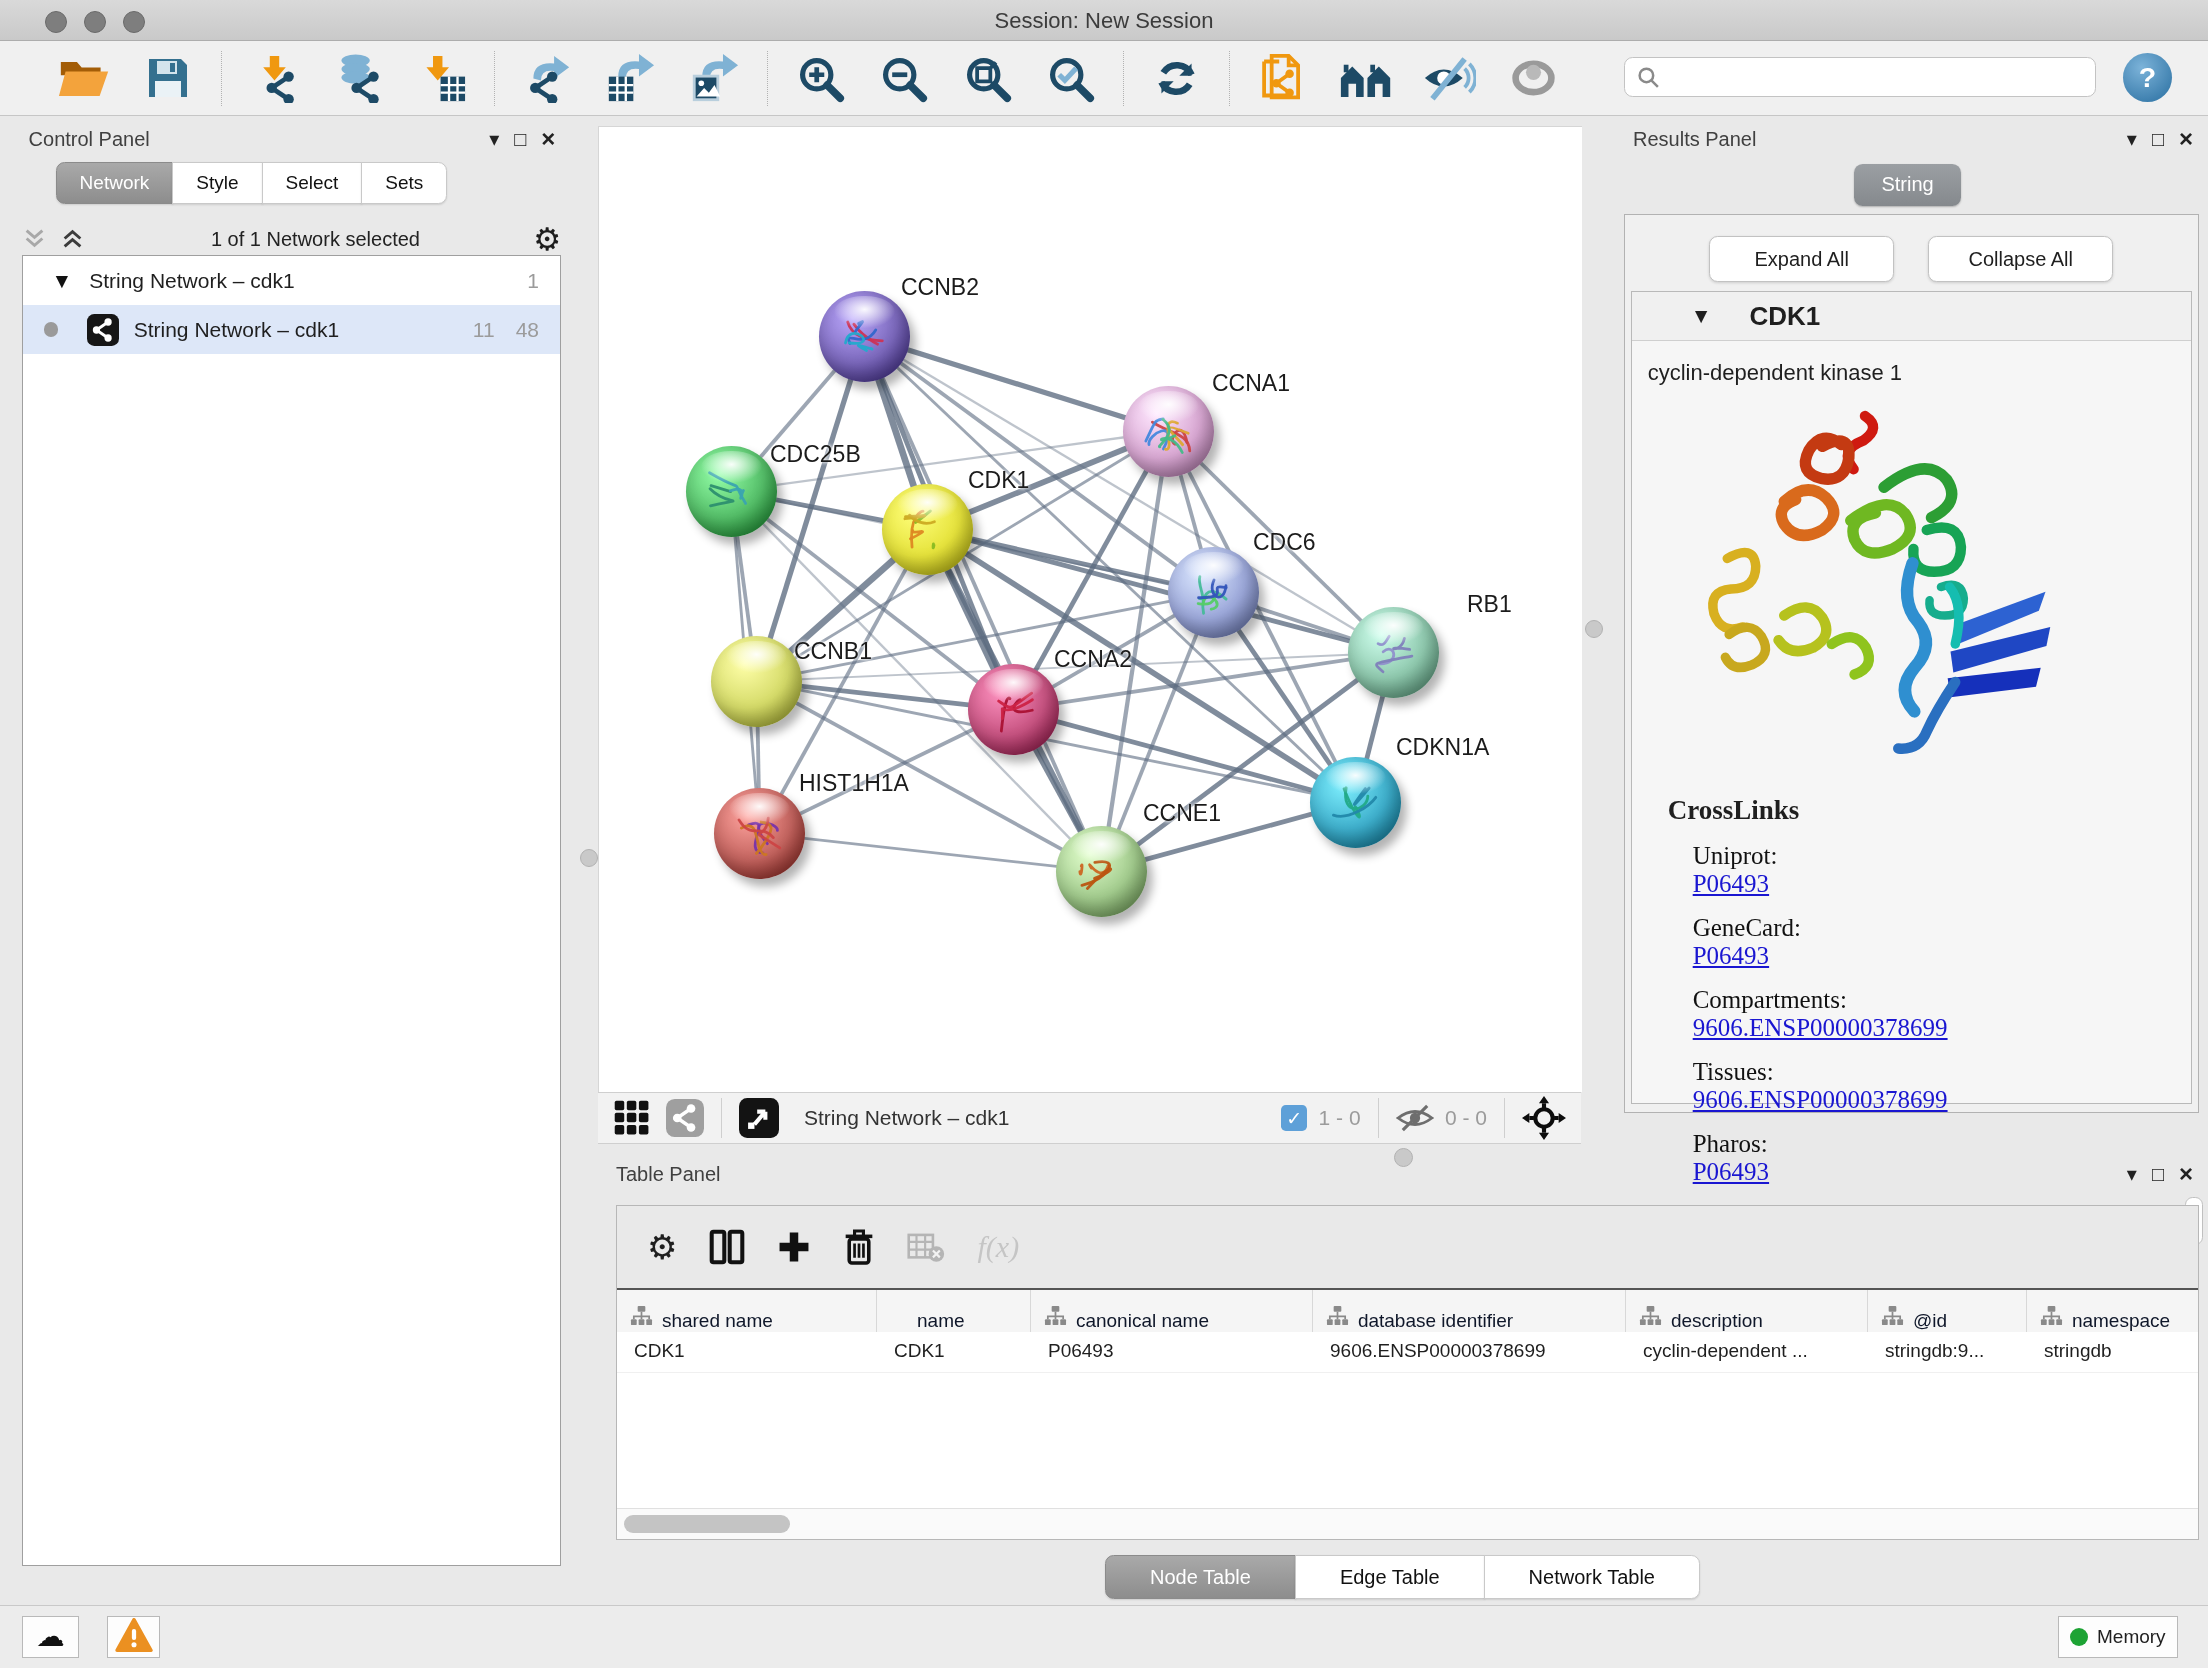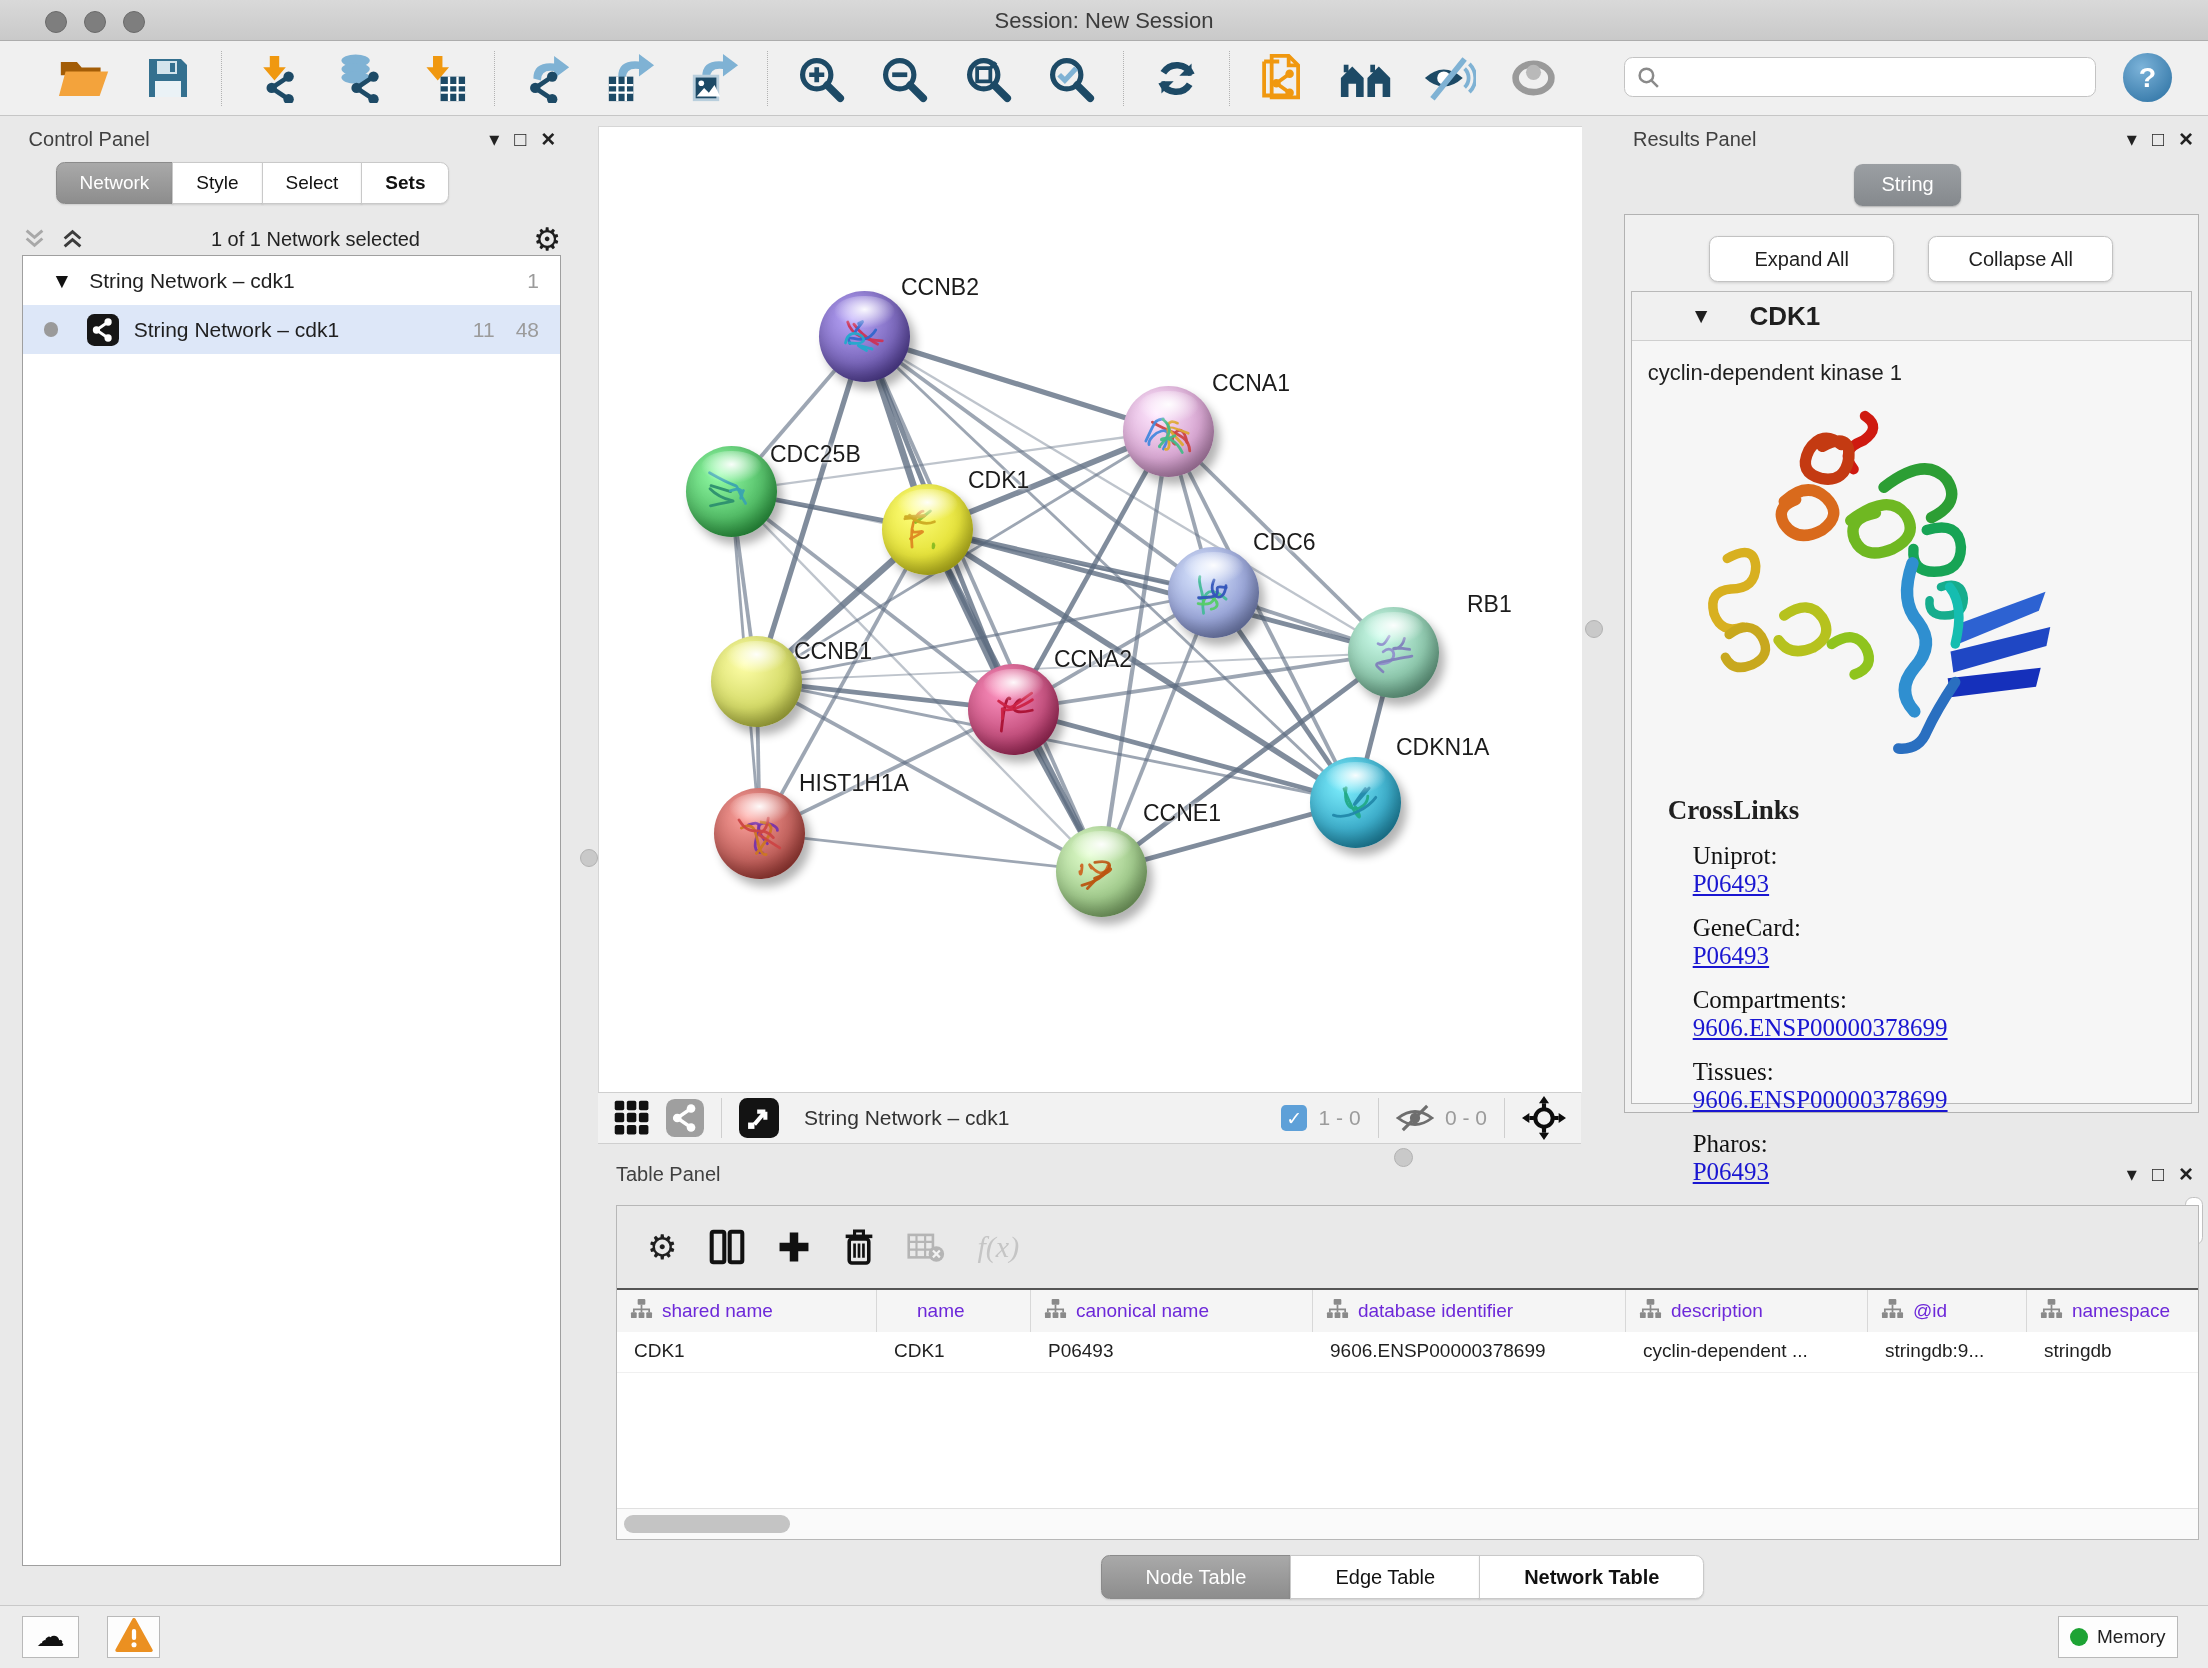--- a/index.html
+++ b/index.html
@@ -39,21 +39,21 @@
   .pc-i{font-size:20px;line-height:1;cursor:pointer;}
   .pc-x{font-weight:bold;font-size:24px;}
   
   .control-panel{position:absolute;left:7.6px;top:122px;width:561px;height:1480px;}
   .cp-head{display:flex;justify-content:space-between;align-items:center;padding:0 13.3px 0 21px;height:34px;}
   .tabs-row{display:flex;margin:5.7px 0 0 49px;}
   .seg{height:40px;line-height:40px;padding:0 23px;font-size:19px;background:#fff;
     border:1px solid #c9c9c9;margin-left:-1px;cursor:pointer;color:#111;
     box-shadow:0 1px 1.9px rgba(0,0,0,.12);}
   .seg:first-child{border-radius:8.6px 0 0 8.6px;}
-  .seg:last-child{border-radius:0 8.6px 8.6px 0;font-weight:bold;}
+  .seg:last-child{border-radius:0 8.6px 8.6px 0;}
   .seg.active{background:linear-gradient(#a9a9a9,#8d8d8d);color:#fff;border-color:#8b8b8b;}
   .cp-selrow{display:flex;align-items:center;margin:17px 7.6px 0 13.3px;height:38px;}
   .cp-selrow .lbl{flex:1;text-align:center;font-size:20px;color:#222;}
   .chev{margin-right:11.4px;cursor:pointer;}
   .gear-ic{font-size:31px;color:#1d1d1d;cursor:pointer;}
   .listbox{position:absolute;left:14.3px;right:7.6px;top:133px;bottom:36px;background:#fff;
     border:1.9px solid #9f9f9f;}
   .tree-row{display:flex;align-items:center;height:49px;font-size:21px;}
   .tree-row .flex{flex:1;}
   .tri{color:#111;font-size:21px;margin:0 17px 0 28.5px;}
@@ -108,22 +108,22 @@
   
   .tablepanel{position:absolute;left:598px;top:1157px;width:1610px;height:449px;}
   .tp-head{display:flex;justify-content:space-between;align-items:center;padding:0 15px 0 18px;height:34px;}
   .tp-box{position:absolute;left:18px;top:48px;width:1581px;height:333px;background:#fff;
     border:1.9px solid #b7b7b7;}
   .tp-toolbar{height:82px;background:#e9e9e9;display:flex;align-items:center;gap:32px;padding-left:30px;}
   .tp-ic{cursor:pointer;display:flex;align-items:center;}
   .tp-ic.disabled{opacity:.45;cursor:default;}
   .fx{font-family:"Liberation Serif","DejaVu Serif",serif;font-style:italic;font-size:30px;color:#9a9a9a;}
   .thead{display:flex;border-top:2.9px solid #555;background:#f5f5f5;height:42px;overflow:hidden;}
-  .th{display:flex;align-items:center;box-sizing:border-box;border-right:1px solid #d8d8d8;
-    padding-left:13.3px;font-size:19px;color:#6d28d9;flex:none;gap:8.6px;overflow:hidden;white-space:nowrap;}
+  .th{display:flex;align-items:flex-end;box-sizing:border-box;border-right:1px solid #d8d8d8;
+    padding-left:13.3px;font-size:19px;color:#0f172a;flex:none;gap:8.6px;overflow:hidden;white-space:nowrap;}
   .trow{display:flex;height:40px;border-bottom:1px solid #f0f0f0;overflow:hidden;}
   .td{box-sizing:border-box;padding:7.6px 0 0 17px;font-size:19px;flex:none;overflow:hidden;white-space:nowrap;}
   .hscroll{position:absolute;left:0;right:0;bottom:0;height:30px;background:#fafafa;border-top:1px solid #e0e0e0;}
   .hthumb{position:absolute;left:6.7px;top:5.7px;width:166px;height:18px;border-radius:9.5px;background:#c4c4c4;cursor:pointer;}
   .tp-tabs{position:absolute;left:0;right:0;top:398px;display:flex;justify-content:center;}
   .tp-tabs .seg{height:42px;line-height:42px;font-size:20px;padding:0 44px;}
   
   .statusbar{position:absolute;left:0;top:1605px;width:2208px;height:63px;background:#ececec;
     border-top:1px solid #c9c9c9;}
   .sb-btn{position:absolute;top:9.5px;height:42px;background:#fdfdfd;border:1.9px solid #b9b9b9;

